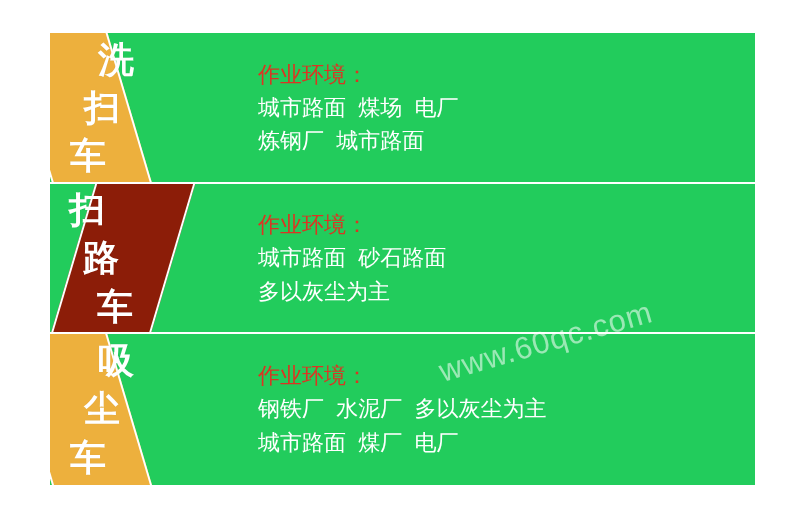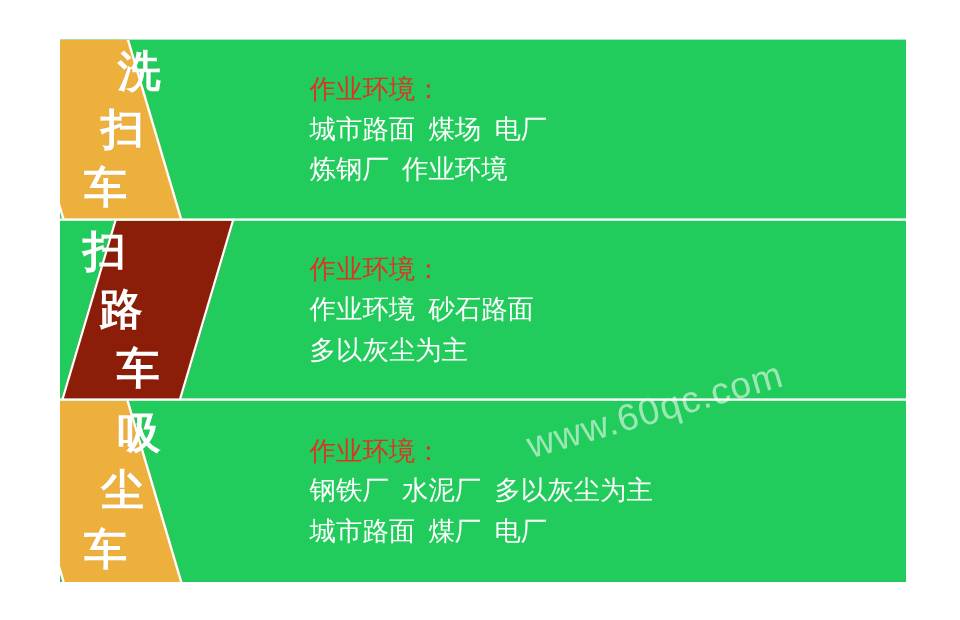--- a/index.html
+++ b/index.html
@@ -127,21 +127,20 @@
     color: #DD3322;
     font-size: 22px;
     line-height: 1.1;
     white-space: nowrap;
   }
   .env-line {
     color: #ffffff;
     font-size: 22px;
     line-height: 1.1;
     white-space: pre;
-    font-family: Liberation Serif, serif;
   }
 
   
   #watermark {
     position: absolute;
     left: 385px;
     top: 322px;
     z-index: 6;
     color: rgba(255,255,255,0.55);
     font-size: 31px;
@@ -162,38 +161,38 @@
       <div class="tab-bg" style="background:#EDB03D;"></div>
       <div class="tab-text">
         <span class="tab-char c0">洗</span>
         <span class="tab-char c1">扫</span>
         <span class="tab-char c2">车</span>
       </div>
     </div>
     <div class="row-content">
       <div class="env-heading">作业环境：</div>
       <div class="env-line">城市路面  煤场  电厂</div>
-      <div class="env-line">炼钢厂  作业环境</div>
+      <div class="env-line">炼钢厂  城市路面</div>
     </div>
   </div>
 
   <div class="row-divider" id="divider-0"></div>
 
   <div class="row" id="row-1">
     <div class="label-tab tab-lean-right">
       <div class="tab-bg" style="background:#8C1D08;"></div>
       <div class="tab-text">
         <span class="tab-char c0">扫</span>
         <span class="tab-char c1">路</span>
         <span class="tab-char c2">车</span>
       </div>
     </div>
     <div class="row-content">
       <div class="env-heading">作业环境：</div>
-      <div class="env-line">作业环境  砂石路面</div>
+      <div class="env-line">城市路面  砂石路面</div>
       <div class="env-line">多以灰尘为主</div>
     </div>
   </div>
 
   <div class="row-divider" id="divider-1"></div>
 
   <div class="row" id="row-2">
     <div class="label-tab tab-lean-left">
       <div class="tab-bg" style="background:#EDB03D;"></div>
       <div class="tab-text">

